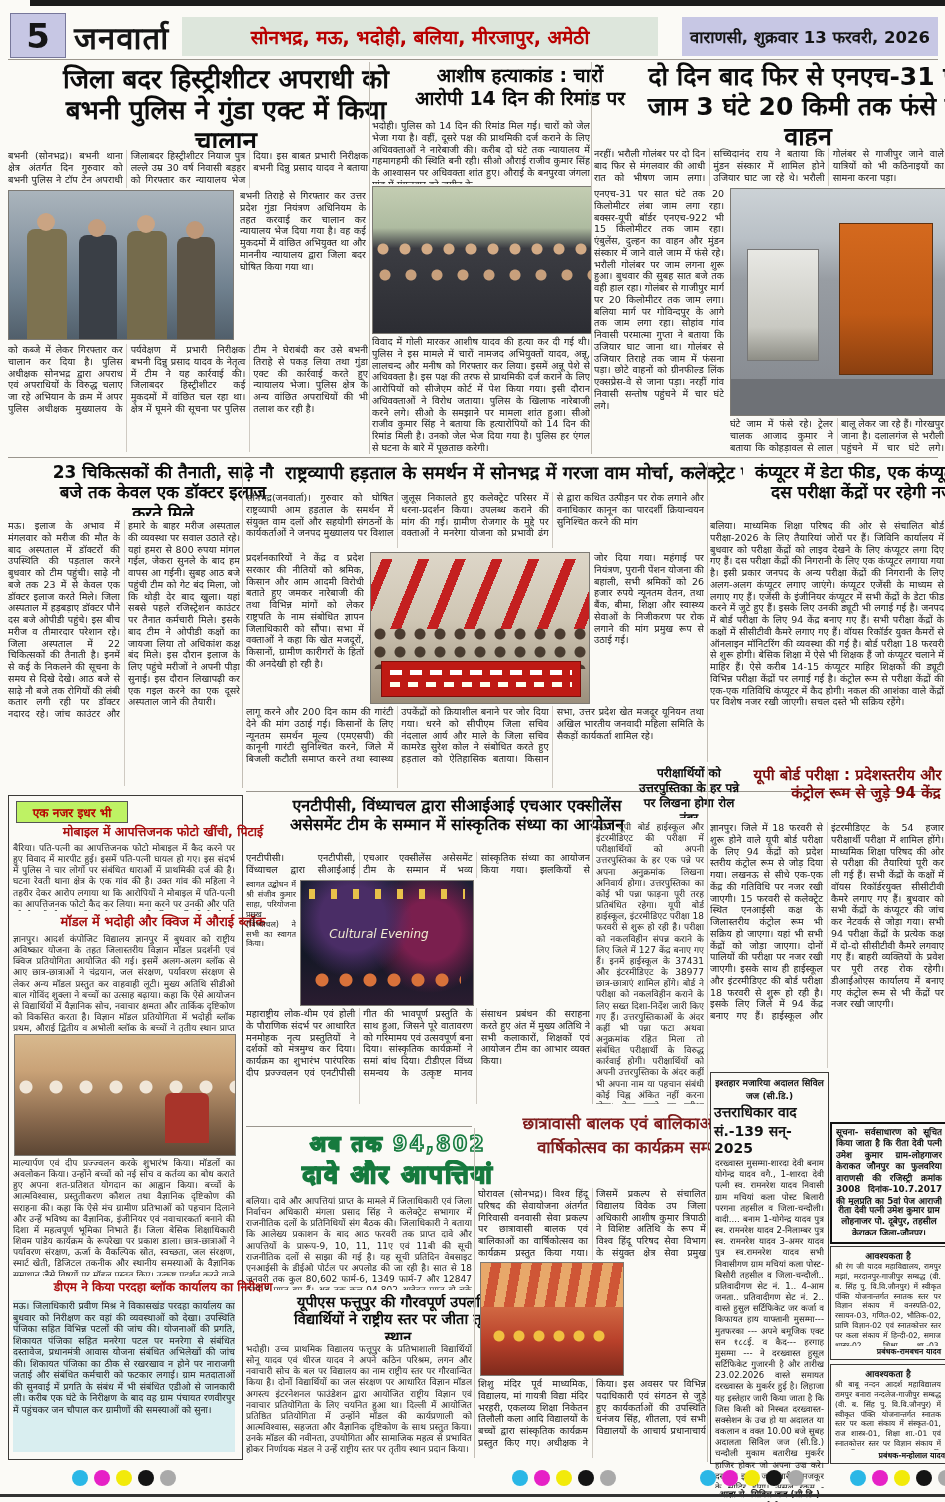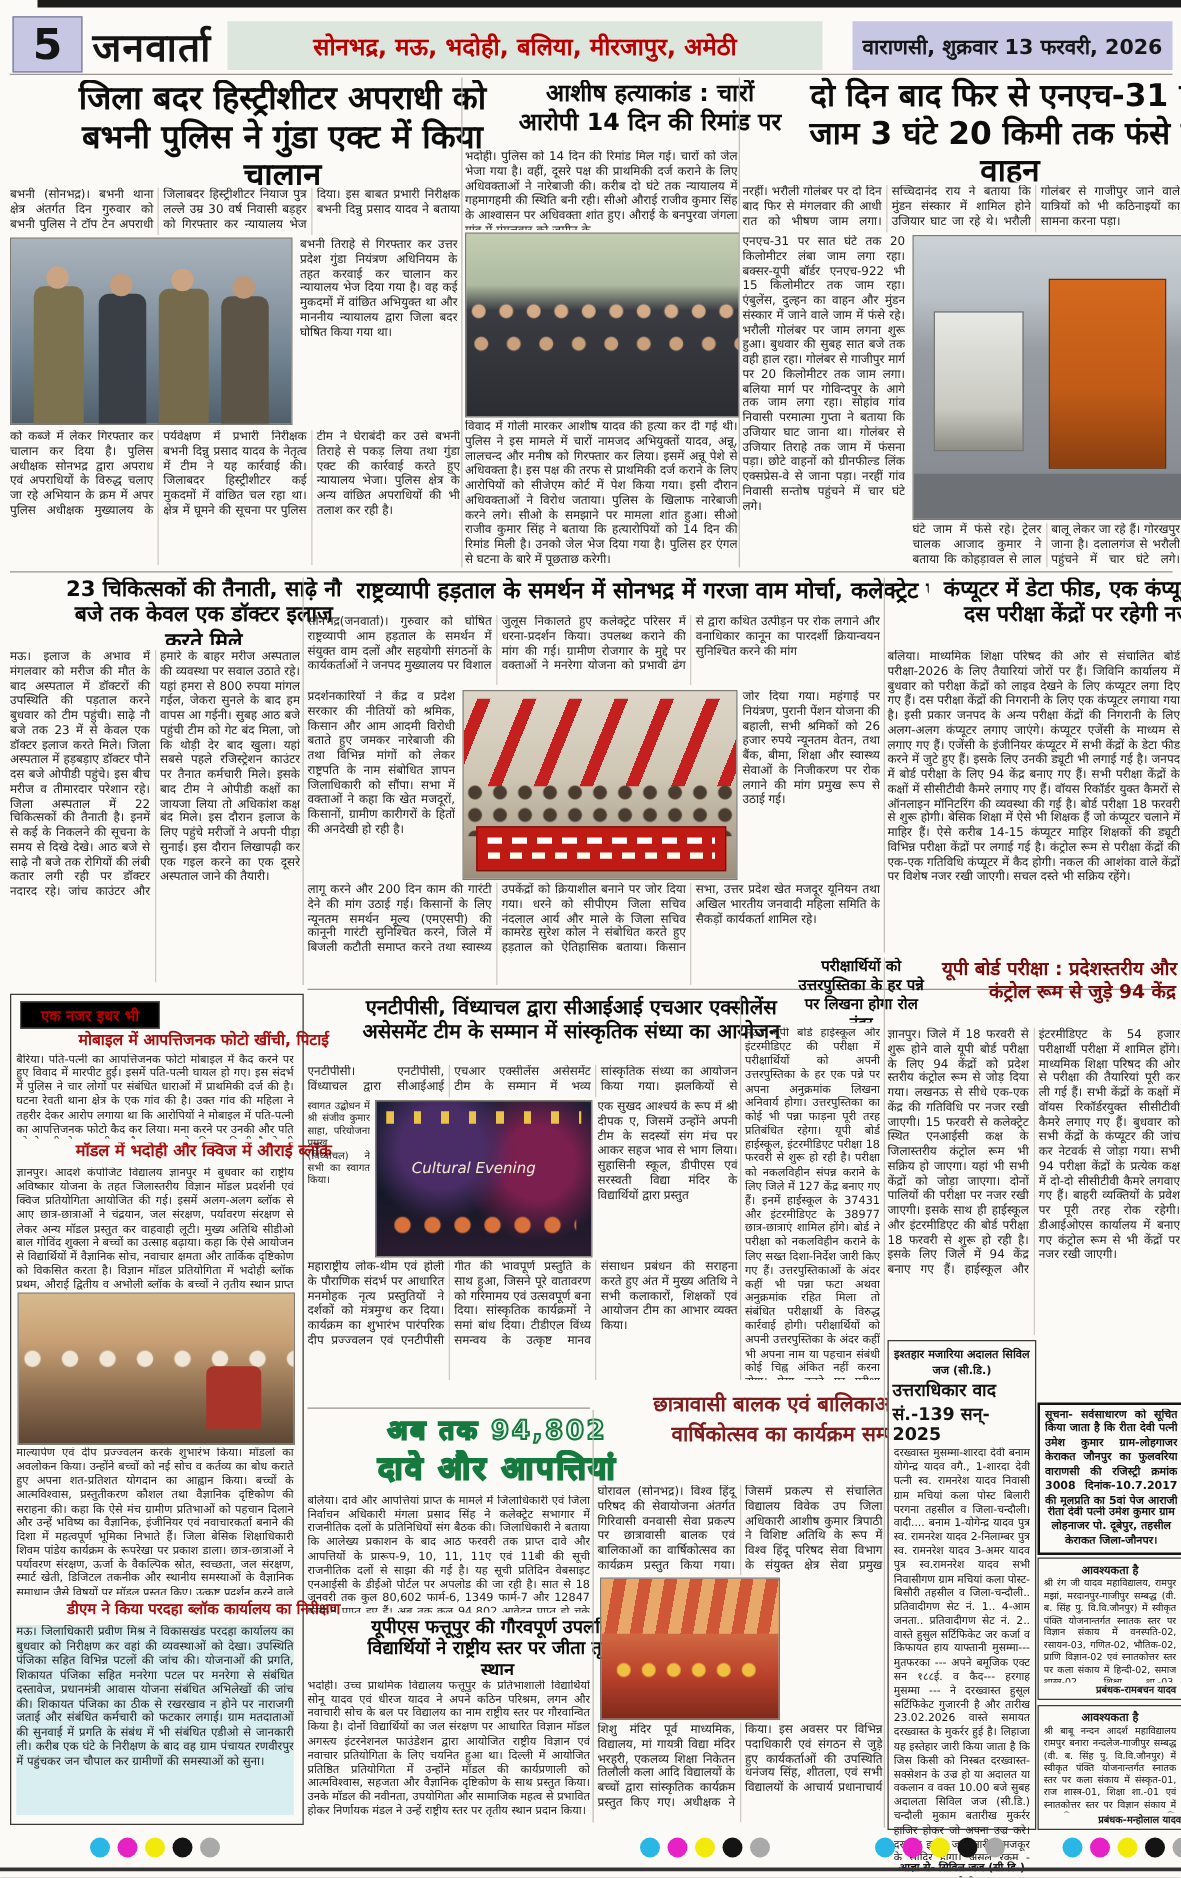--- a/index.html
+++ b/index.html
@@ -9,21 +9,21 @@
   .abs{position:absolute;}
   .hl{font-weight:bold;text-align:center;line-height:1.2;color:#0d0d0d;overflow:hidden;margin-left:39px;}
   .hl-red{color:#a80f0f;}
   .body{font-size:9.5px;line-height:1.24;text-align:justify;overflow:hidden;color:#222;}
   .cols2{column-count:2;column-gap:8px;column-rule:1px solid #cfcac2;}
   .cols3{column-count:3;column-gap:8px;column-rule:1px solid #cfcac2;}
   .rule-h{background:#9a958d;height:1px;}
   .rule-v{background:#c2bdb4;width:1px;}
   .photo{border:1px solid #7d7a74;overflow:hidden;}
   .boxed{border:1.5px solid #3c3a37;background:#fbfaf6;}
-  .tag-box{border:1.5px solid #555;background:#000000;display:flex;align-items:center;justify-content:center;}
+  .tag-box{border:1.5px solid #555;background:#bef264;display:flex;align-items:center;justify-content:center;}
   .dotrow{display:flex;gap:6px;}
   .dot{width:16px;height:16px;border-radius:50%;}
   .outline-green{color:#e9f5ec;-webkit-text-stroke:1.6px #167a3e;text-shadow:0 0 1px #167a3e;}
   .classified{font-size:8.6px;line-height:1.3;text-align:justify;overflow:hidden;}
   .sign{display:block;text-align:right;font-weight:bold;}
 </style>
 </head>
 <body>
 
 <div id="page">
@@ -116,21 +116,20 @@
   <div class="abs body" style="left:13px;top:1300px;width:222px;height:152px;background:#d9eef0;font-size:9.3px;">मऊ। जिलाधिकारी प्रवीण मिश्र ने विकासखंड परदहा कार्यालय का बुधवार को निरीक्षण कर वहां की व्यवस्थाओं को देखा। उपस्थिति पंजिका सहित विभिन्न पटलों की जांच की। योजनाओं की प्रगति, शिकायत पंजिका सहित मनरेगा पटल पर मनरेगा से संबंधित दस्तावेज, प्रधानमंत्री आवास योजना संबंधित अभिलेखों की जांच की। शिकायत पंजिका का ठीक से रखरखाव न होने पर नाराजगी जताई और संबंधित कर्मचारी को फटकार लगाई। ग्राम मतदाताओं की सुनवाई में प्रगति के संबंध में भी संबंधित एडीओ से जानकारी ली। करीब एक घंटे के निरीक्षण के बाद वह ग्राम पंचायत रणवीरपुर में पहुंचकर जन चौपाल कर ग्रामीणों की समस्याओं को सुना।</div>
 
   <div class="abs hl" style="left:246px;top:796px;width:344px;height:52px;font-size:16px;">एनटीपीसी, विंध्याचल द्वारा सीआईआई एचआर एक्सीलेंस असेसमेंट टीम के सम्मान में सांस्कृतिक संध्या का आयोजन</div>
   <div class="abs body cols3" style="left:246px;top:852px;width:344px;height:26px;">एनटीपीसी। एनटीपीसी, विंध्याचल द्वारा सीआईआई एचआर एक्सीलेंस असेसमेंट टीम के सम्मान में भव्य सांस्कृतिक संध्या का आयोजन किया गया। झलकियों से सुसज्जित एक विशेष वीडियो प्रदर्शित किया गया, जिसे टीम द्वारा सराहा गया। रविन्द्र मिश्रा की प्रभावशाली प्रस्तुति ने समां बांध दिया।</div>
   <div class="abs body" style="left:246px;top:880px;width:50px;height:124px;font-size:8px;">स्वागत उद्बोधन में श्री संजीव कुमार साहा, परियोजना प्रमुख (विंध्याचल) ने सभी का स्वागत किया।</div>
   <div class="abs photo" style="left:300px;top:880px;width:172px;height:124px;background:radial-gradient(circle at 30% 30%,#4a2d66 0 22%,transparent 40%),radial-gradient(circle at 75% 40%,#7a1f4e 0 20%,transparent 42%),linear-gradient(180deg,#1a1f33 0%,#141826 60%,#2a1c30 100%);">
     <div class="abs" style="left:8px;top:8px;width:156px;height:10px;background:repeating-linear-gradient(90deg,#e8c24a 0 6px,transparent 6px 22px);"></div>
     <div style="position:absolute;left:0;top:46px;width:156px;text-align:center;color:#f0ead0;font-size:12px;font-style:italic;">Cultural Evening</div>
     <div class="abs" style="left:12px;top:86px;width:148px;height:26px;background:repeating-radial-gradient(circle at 9px 13px,#d8723a 0 6px,transparent 7px 100%);background-size:24px 26px;"></div>
   </div>
-  <div class="abs body" style="left:478px;top:880px;width:112px;height:124px;">एक सुखद आश्चर्य के रूप में श्री दीपक ए, जिसमें उन्होंने अपनी टीम के सदस्यों संग मंच पर आकर सहज भाव से भाग लिया। सुहासिनी स्कूल, डीपीएस एवं सरस्वती विद्या मंदिर के विद्यार्थियों द्वारा प्रस्तुत</div>
   <div class="abs body cols3" style="left:246px;top:1008px;width:344px;height:96px;">महाराष्ट्रीय लोक-थीम एवं होली के पौराणिक संदर्भ पर आधारित मनमोहक नृत्य प्रस्तुतियों ने दर्शकों को मंत्रमुग्ध कर दिया। कार्यक्रम का शुभारंभ पारंपरिक दीप प्रज्ज्वलन एवं एनटीपीसी गीत की भावपूर्ण प्रस्तुति के साथ हुआ, जिसने पूरे वातावरण को गरिमामय एवं उत्सवपूर्ण बना दिया। सांस्कृतिक कार्यक्रमों ने समां बांध दिया। टीडीएल विंध्य समन्वय के उत्कृष्ट मानव संसाधन प्रबंधन की सराहना करते हुए अंत में मुख्य अतिथि ने सभी कलाकारों, शिक्षकों एवं आयोजन टीम का आभार व्यक्त किया।</div>
 
   <div class="abs hl" style="left:596px;top:766px;width:108px;height:52px;font-size:12px;line-height:1.25;">परीक्षार्थियों को उत्तरपुस्तिका के हर पन्ने पर लिखना होगा रोल नंबर</div>
   <div class="abs body" style="left:596px;top:822px;width:108px;height:282px;font-size:9px;">मऊ। यूपी बोर्ड हाईस्कूल और इंटरमीडिएट की परीक्षा में परीक्षार्थियों को अपनी उत्तरपुस्तिका के हर एक पन्ने पर अपना अनुक्रमांक लिखना अनिवार्य होगा। उत्तरपुस्तिका का कोई भी पन्ना फाड़ना पूरी तरह प्रतिबंधित रहेगा। यूपी बोर्ड हाईस्कूल, इंटरमीडिएट परीक्षा 18 फरवरी से शुरू हो रही है। परीक्षा को नकलविहीन संपन्न कराने के लिए जिले में 127 केंद्र बनाए गए हैं। इनमें हाईस्कूल के 37431 और इंटरमीडिएट के 38977 छात्र-छात्राएं शामिल होंगे। बोर्ड ने परीक्षा को नकलविहीन कराने के लिए सख्त दिशा-निर्देश जारी किए गए हैं। उत्तरपुस्तिकाओं के अंदर कहीं भी पन्ना फटा अथवा अनुक्रमांक रहित मिला तो संबंधित परीक्षार्थी के विरुद्ध कार्रवाई होगी। परीक्षार्थियों को अपनी उत्तरपुस्तिका के अंदर कहीं भी अपना नाम या पहचान संबंधी कोई चिह्न अंकित नहीं करना होगा। ऐसा करने पर परीक्षा निरस्त की जा सकेगी।</div>
 
   <div class="abs hl" style="left:710px;top:766px;width:234px;height:52px;font-size:15px;color:#7a0c0c;">यूपी बोर्ड परीक्षा : प्रदेशस्तरीय और क्षेत्रीय कंट्रोल रूम से जुड़े 94 केंद्र</div>
   <div class="abs body cols2" style="left:710px;top:822px;width:234px;height:246px;">ज्ञानपुर। जिले में 18 फरवरी से शुरू होने वाले यूपी बोर्ड परीक्षा के लिए 94 केंद्रों को प्रदेश स्तरीय कंट्रोल रूम से जोड़ दिया गया। लखनऊ से सीधे एक-एक केंद्र की गतिविधि पर नजर रखी जाएगी। 15 फरवरी से कलेक्ट्रेट स्थित एनआईसी कक्ष के जिलास्तरीय कंट्रोल रूम भी सक्रिय हो जाएगा। यहां भी सभी केंद्रों को जोड़ा जाएगा। दोनों पालियों की परीक्षा पर नजर रखी जाएगी। इसके साथ ही हाईस्कूल और इंटरमीडिएट की बोर्ड परीक्षा 18 फरवरी से शुरू हो रही है। इसके लिए जिले में 94 केंद्र बनाए गए हैं। हाईस्कूल और इंटरमीडिएट के 54 हजार परीक्षार्थी परीक्षा में शामिल होंगे। माध्यमिक शिक्षा परिषद की ओर से परीक्षा की तैयारियां पूरी कर ली गई हैं। सभी केंद्रों के कक्षों में वॉयस रिकॉर्डरयुक्त सीसीटीवी कैमरे लगाए गए हैं। बुधवार को सभी केंद्रों के कंप्यूटर की जांच कर नेटवर्क से जोड़ा गया। सभी 94 परीक्षा केंद्रों के प्रत्येक कक्ष में दो-दो सीसीटीवी कैमरे लगवाए गए हैं। बाहरी व्यक्तियों के प्रवेश पर पूरी तरह रोक रहेगी। डीआईओएस कार्यालय में बनाए गए कंट्रोल रूम से भी केंद्रों पर नजर रखी जाएगी।</div>
 
   <div class="abs rule-h" style="left:246px;top:1126px;width:226px;"></div>
   <div class="abs hl outline-green" style="left:246px;top:1132px;width:226px;height:28px;font-size:21px;letter-spacing:2px;">अब तक 94,802</div>

